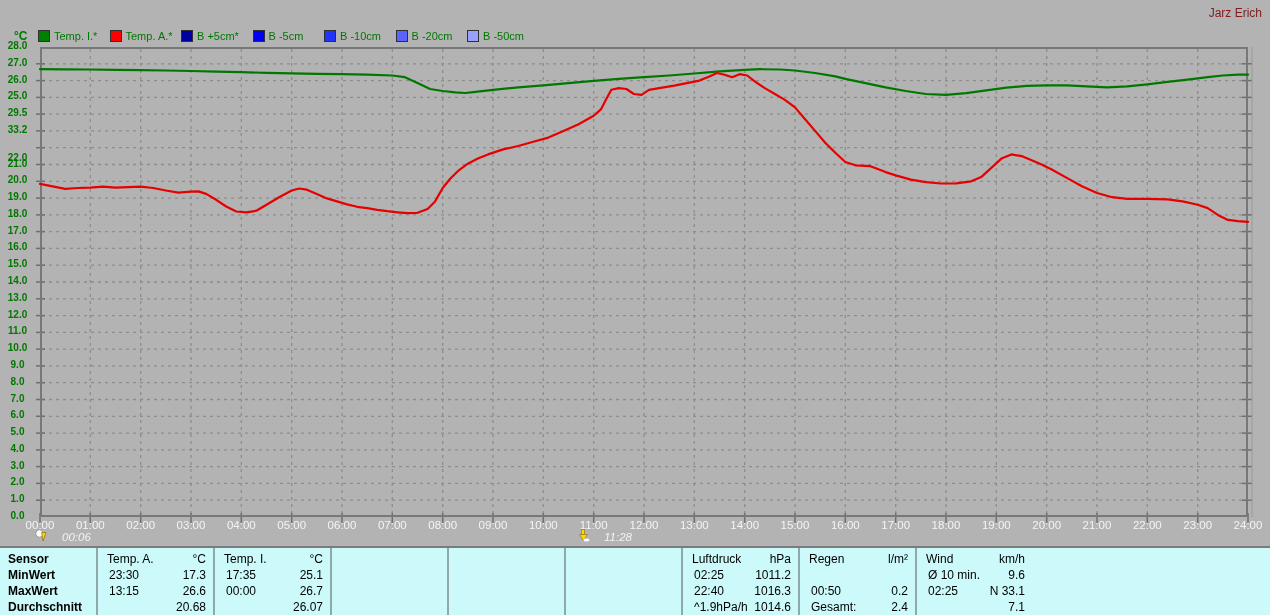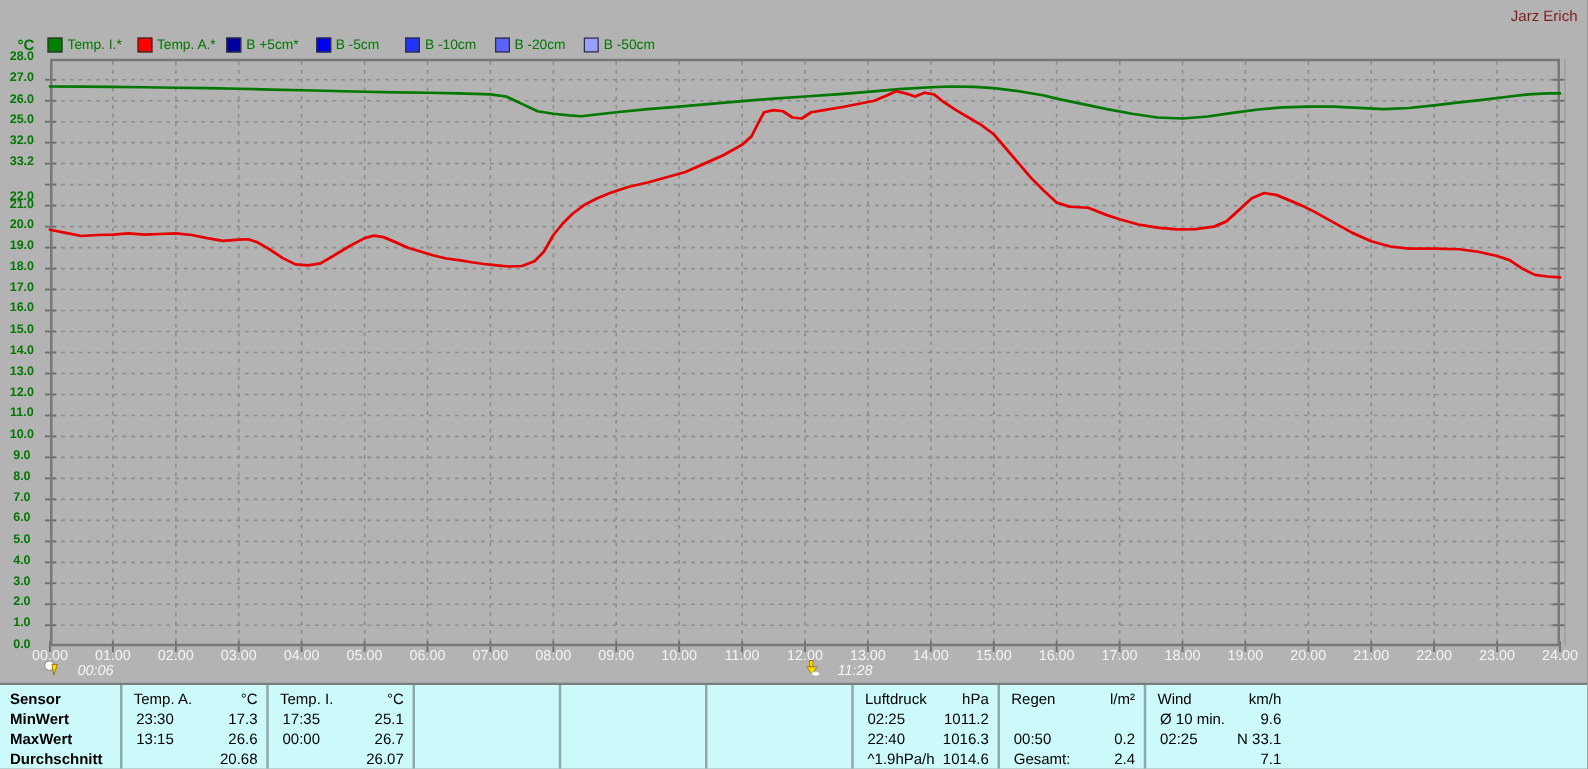--- a/index.html
+++ b/index.html
@@ -201,21 +201,21 @@
         <rect x="1" y="1" width="1206" height="468" fill="none" stroke="#787878" stroke-width="2"></rect>
         <polyline points="0.0,22.2 25.2,22.3 50.3,22.5 75.5,22.8 100.7,23.2 125.8,23.5 151.0,24.0 176.2,24.7 201.3,25.2 226.5,25.8 251.7,26.4 276.8,26.9 302.0,27.2 327.2,27.7 352.3,28.5 364.9,30.2 377.5,36.1 390.1,42.0 402.7,44.0 415.3,45.3 425.3,46.0 435.4,44.8 453.0,42.8 478.2,40.3 503.3,38.3 528.5,36.1 553.7,33.9 578.8,31.9 604.0,30.2 629.2,28.5 654.3,26.5 679.5,24.3 704.7,22.8 719.8,22.2 739.9,22.5 755.0,23.5 775.1,26.0 795.3,29.4 805.3,31.9 825.5,36.1 845.6,40.3 865.7,44.0 885.9,47.0 906.0,47.8 926.1,46.2 946.3,43.3 966.4,40.6 986.5,38.9 1006.7,38.3 1026.8,38.3 1046.9,39.3 1067.1,40.3 1087.2,39.4 1107.3,37.3 1127.5,34.9 1147.6,32.7 1167.7,30.2 1182.8,28.5 1197.9,27.7 1208.0,27.7" fill="none" stroke="#007800" stroke-width="2.2" stroke-linejoin="round" stroke-linecap="round"></polyline>
         <polyline points="0.0,136.8 12.6,139.3 25.2,141.8 37.8,141.0 50.3,140.7 62.9,139.7 75.5,140.7 88.1,140.2 100.7,139.7 113.3,141.0 125.8,143.5 138.4,145.7 151.0,144.7 158.6,144.4 166.1,146.9 176.2,152.8 186.2,159.5 196.3,164.5 206.4,165.3 216.4,163.7 226.5,157.8 239.1,150.2 251.7,143.5 259.2,141.5 266.8,142.7 276.8,146.9 286.9,151.4 297.0,154.4 307.0,157.4 317.1,159.8 327.2,161.1 337.2,162.8 347.3,164.2 357.4,165.3 367.4,166.2 377.5,165.8 387.6,162.0 395.1,154.4 402.7,141.0 410.2,131.8 417.8,124.2 427.8,116.7 437.9,111.6 448.0,107.4 463.1,102.4 478.2,99.0 493.3,94.8 508.4,90.6 523.5,83.9 538.6,77.2 553.7,68.8 561.2,62.1 566.3,52.0 571.3,42.8 578.8,41.1 586.4,42.0 593.9,47.0 601.5,47.8 609.0,42.8 619.1,41.1 634.2,38.6 649.3,35.6 659.4,33.6 669.4,29.4 677.0,26.0 684.5,27.7 692.1,30.2 699.6,27.2 707.2,28.5 714.7,34.4 724.8,41.1 734.9,47.0 744.9,52.9 755.0,60.4 765.1,72.2 775.1,83.9 785.2,95.7 795.3,105.8 805.3,115.0 815.4,118.3 830.5,119.2 845.6,125.1 855.7,128.4 870.8,132.6 885.9,135.1 901.0,136.5 916.1,136.3 931.2,134.3 941.2,130.1 951.3,120.9 961.4,111.6 971.4,107.4 981.5,109.1 991.6,113.3 1001.6,117.5 1011.7,122.5 1026.8,130.9 1041.9,139.3 1057.0,146.0 1072.1,150.2 1087.2,151.9 1107.3,151.9 1127.5,152.4 1142.6,154.4 1157.7,157.8 1167.7,161.1 1177.8,167.9 1187.9,172.9 1197.9,174.2 1208.0,174.9" fill="none" stroke="#e60000" stroke-width="2.2" stroke-linejoin="round" stroke-linecap="round"></polyline>
       </svg>
     </div>
   <div id="ylabels">
       <div class="ylab" style="top: 40px; left: 0px;">28.0</div>
       <div class="ylab" style="top: 56.8px; left: 0px;">27.0</div>
       <div class="ylab" style="top: 73.6px; left: 0px;">26.0</div>
       <div class="ylab" style="top: 90.4px; left: 0px;">25.0</div>
-      <div class="ylab" style="top: 107.1px; left: 0px;">32.0</div>
+      <div class="ylab" style="top: 107.1px; left: 0px;">29.5</div>
       <div class="ylab" style="top: 123.9px; left: 0px;">33.2</div>
       <div class="ylab" style="top: 152px; left: 0px;">22.0</div>
       <div class="ylab" style="top: 157.5px; left: 0px;">21.0</div>
       <div class="ylab" style="top: 174.3px; left: 0px;">20.0</div>
       <div class="ylab" style="top: 191.1px; left: 0px;">19.0</div>
       <div class="ylab" style="top: 207.9px; left: 0px;">18.0</div>
       <div class="ylab" style="top: 224.6px; left: 0px;">17.0</div>
       <div class="ylab" style="top: 241.4px; left: 0px;">16.0</div>
       <div class="ylab" style="top: 258.2px; left: 0px;">15.0</div>
       <div class="ylab" style="top: 275px; left: 0px;">14.0</div>
@@ -262,21 +262,21 @@
       <div class="xlab" style="left: 1225px;">24:00</div>
     </div>
   <div id="markers">
       <div class="marker" style="left: 35px;">
         <span><svg width="13" height="13" viewBox="0 0 13 13">
             <circle cx="4.5" cy="4.5" r="3.8" fill="#ffffff" stroke="#9a9a9a"></circle>
             <polygon points="6.5,3.5 11,3.5 8,12" fill="#ffd800" stroke="#7a6000" stroke-width="0.6"></polygon>
           </svg></span>
         <span class="mlabel">00:06</span>
       </div>
-      <div class="marker" style="left: 643px; align-items: center;">
+      <div class="marker" style="left: 577px; align-items: center;">
         <span><svg width="13" height="13" viewBox="0 0 13 13">
             <rect x="4.6" y="0.5" width="2.8" height="5" fill="#ffd800" stroke="#7a6000" stroke-width="0.5"></rect>
             <polygon points="2.5,5.5 10.5,5.5 6.5,11.5" fill="#ffd800" stroke="#7a6000" stroke-width="0.5"></polygon>
             <ellipse cx="9.5" cy="11" rx="3.2" ry="1.8" fill="#ffffff" stroke="#a9a9a9" stroke-width="0.5"></ellipse>
           </svg></span>
         <span class="mlabel">11:28</span>
       </div>
     </div>
   <div class="stats" id="stats">
       <div class="labelcol">

